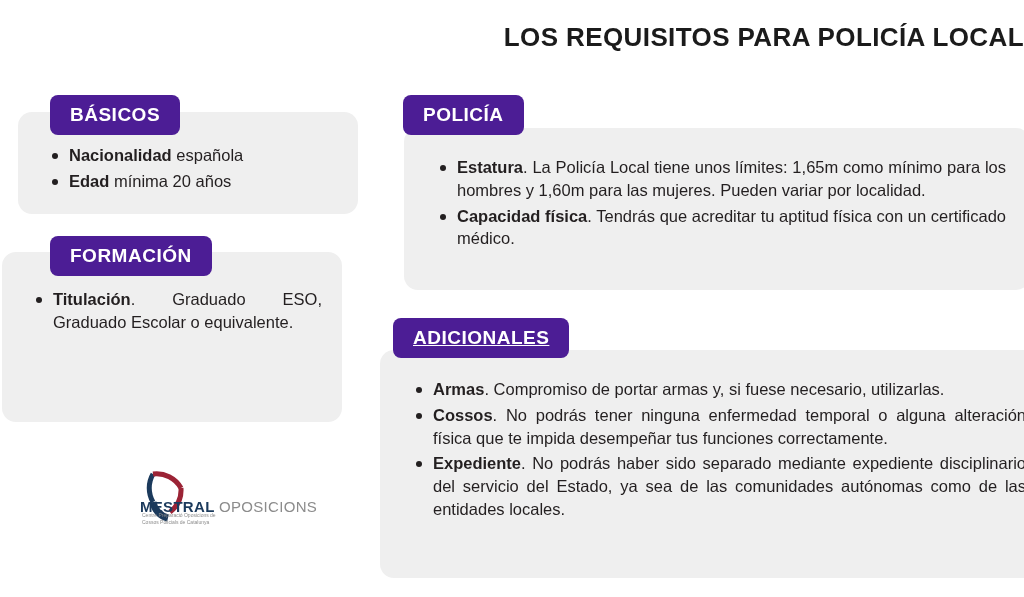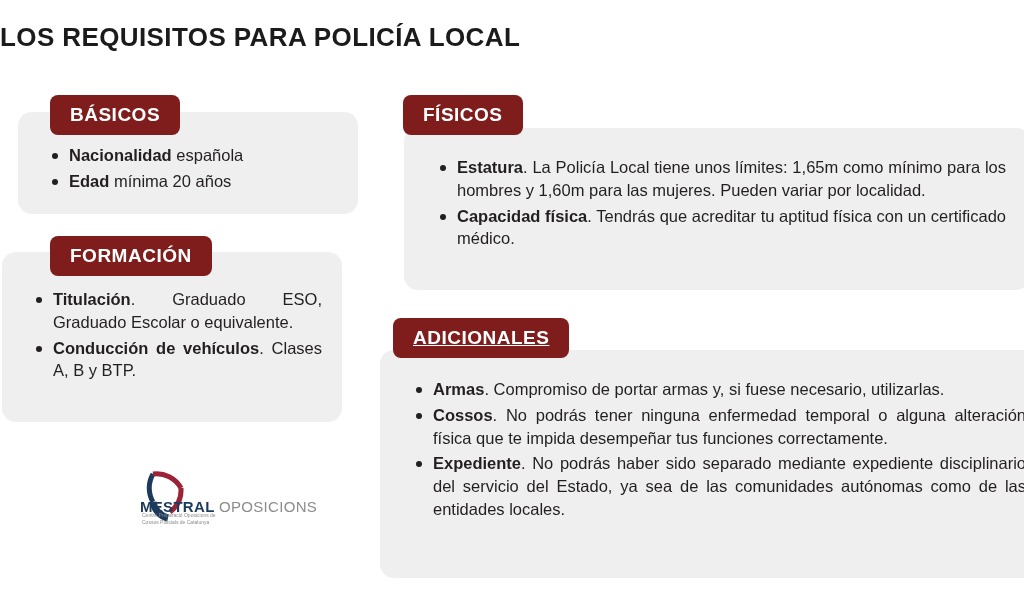--- a/index.html
+++ b/index.html
@@ -18,37 +18,37 @@
   .page {
     position: relative;
     width: 1024px;
     height: 597px;
   }
   .main-title {
     position: absolute;
     top: 22px;
     left: 0;
     width: 1024px;
-    text-align: left;
+    text-align: right;
     font-size: 26px;
     font-weight: bold;
     letter-spacing: 0.4px;
     color: #1b1b1b;
   }
 
   
   .card {
     position: absolute;
     background: #efefef;
     border-radius: 14px;
     box-sizing: border-box;
   }
   .badge {
     position: absolute;
-    background: #7f1d1d;
+    background: #4c1d95;
     color: #ffffff;
     font-weight: bold;
     font-size: 19px;
     letter-spacing: 0.5px;
     border-radius: 8px;
     padding: 9px 20px 9px 20px;
     white-space: nowrap;
     z-index: 3;
   }
 
@@ -146,35 +146,34 @@
         <li><span class="lead">Edad</span><span> mínima 20 años</span></li>
       </ul>
     </div>
   </div>
   <div class="badge" id="badge-basicos">BÁSICOS</div>
 
   <div class="card" id="card-formacion">
     <div class="card-body">
       <ul class="items">
         <li><span class="lead">Titulación</span><span>. Graduado ESO, Graduado Escolar o equivalente.</span></li>
-        <li><span class="lead">Conducción de vehículos</span><span>. Clases A, B y BTP.</span></li>
       </ul>
     </div>
   </div>
   <div class="badge" id="badge-formacion">FORMACIÓN</div>
 
   <div class="card" id="card-fisicos">
     <div class="card-body">
       <ul class="items">
         <li><span class="lead">Estatura</span><span>. La Policía Local tiene unos límites: 1,65m como mínimo para los hombres y 1,60m para las mujeres. Pueden variar por localidad.</span></li>
         <li><span class="lead">Capacidad física</span><span>. Tendrás que acreditar tu aptitud física con un certificado médico.</span></li>
       </ul>
     </div>
   </div>
-  <div class="badge" id="badge-fisicos">FÍSICOS</div>
+  <div class="badge" id="badge-fisicos">POLICÍA</div>
 
   <div class="card" id="card-adicionales">
     <div class="card-body">
       <ul class="items">
         <li><span class="lead">Armas</span><span>. Compromiso de portar armas y, si fuese necesario, utilizarlas.</span></li>
         <li><span class="lead">Cossos</span><span>. No podrás tener ninguna enfermedad temporal o alguna alteración física que te impida desempeñar tus funciones correctamente.</span></li>
         <li><span class="lead">Expediente</span><span>. No podrás haber sido separado mediante expediente disciplinario del servicio del Estado, ya sea de las comunidades autónomas como de las entidades locales.</span></li>
       </ul>
     </div>
   </div>

